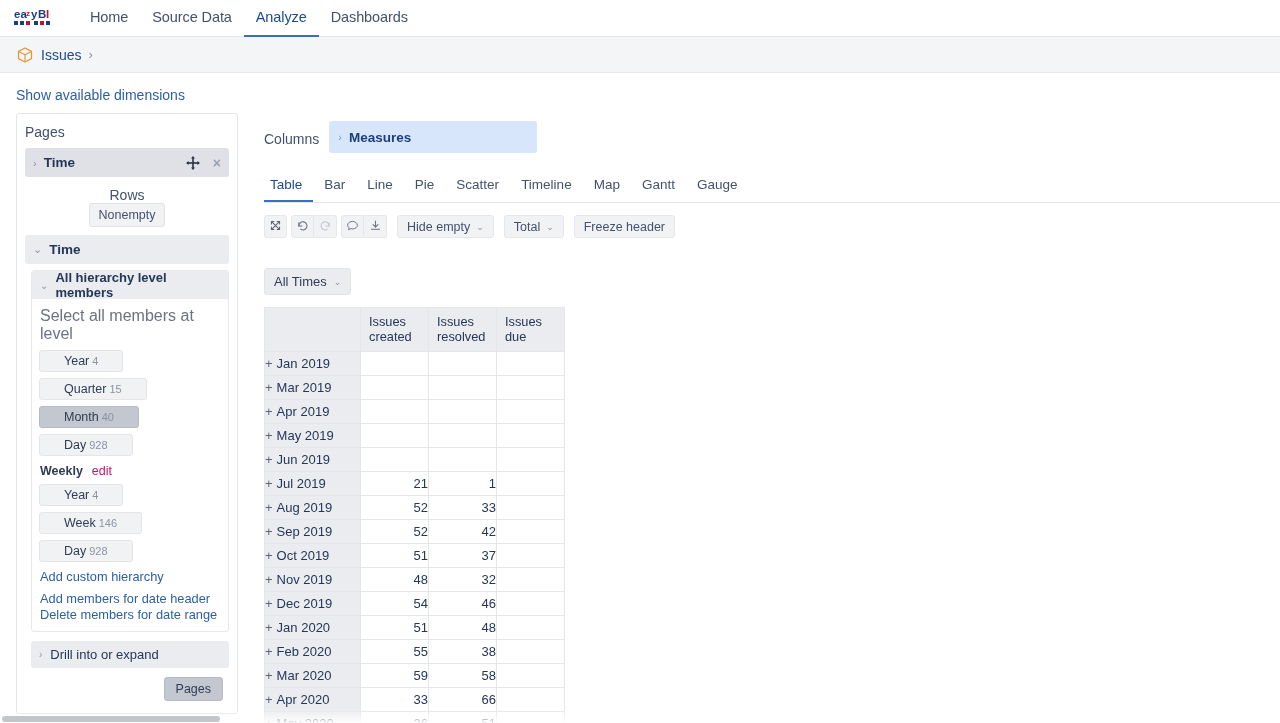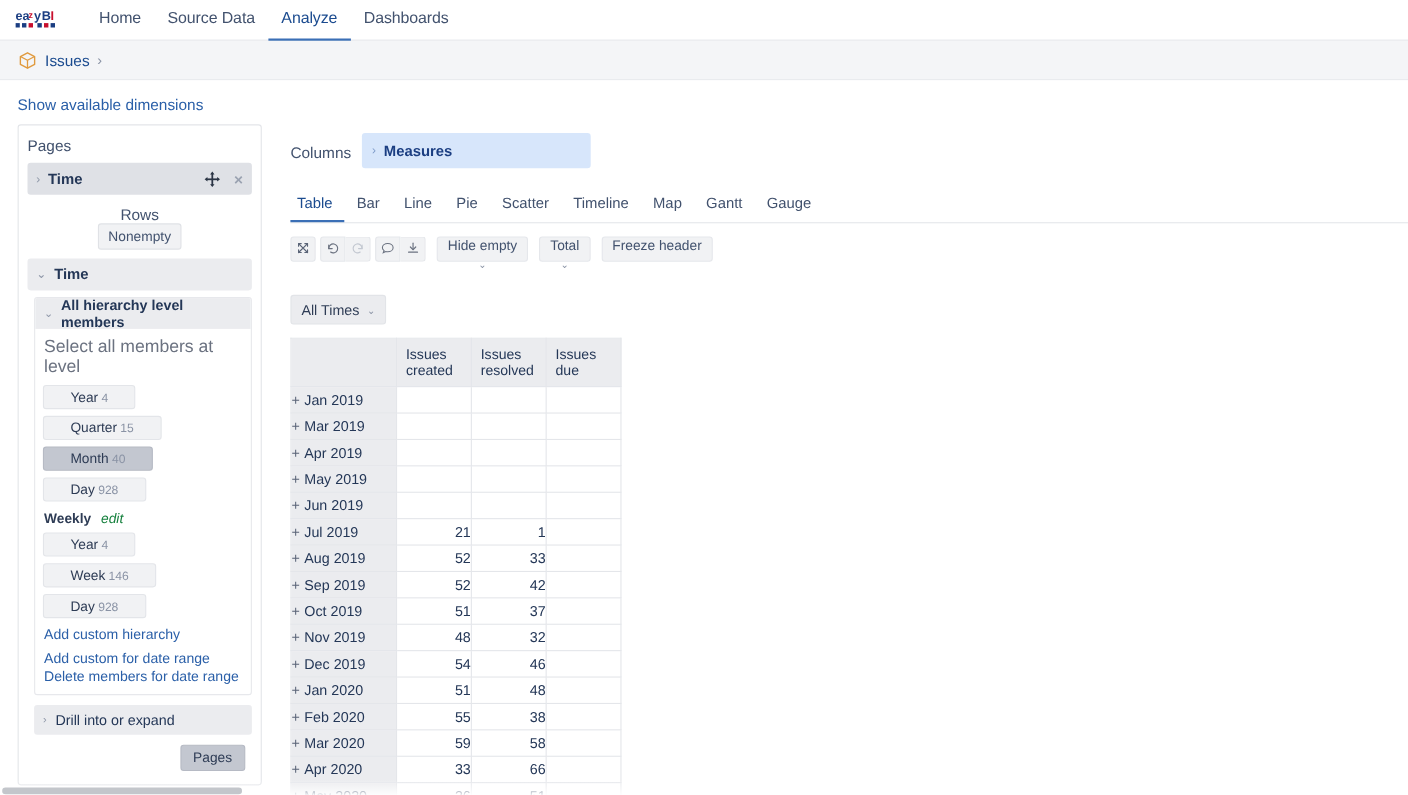--- a/index.html
+++ b/index.html
@@ -178,21 +178,21 @@
   .chip .cnt { color: #8a93a5; font-size: 11px; margin-left: 3px; }
   .chip.sel { background: #c3c7d0; border-color: #b6bac4; }
 
   .weekly-line {
     display: flex; align-items: baseline; gap: 9px;
     margin: 8px 0 6px 1px;
     font-size: 12.5px;
     font-weight: bold;
     color: #2e3c55;
   }
-  .weekly-line a { color: #15803d; font-weight: normal; text-decoration: none; cursor: pointer; font-style: italic;}
+  .weekly-line a { color: #be185d; font-weight: normal; text-decoration: none; cursor: pointer;}
   .link-line {
     font-size: 12.8px;
     color: #2a5fa8;
     margin: 7px 0 0 1px;
     cursor: pointer;
   }
   .link-line.tight2 { margin-top: 1px; }
 
   .drill-tile {
     margin: 9px 8px 0 14px;
@@ -295,21 +295,20 @@
     background: #f1f2f4;
     border: 1px solid #e5e7eb;
     border-radius: 3px;
     display: flex; align-items: center;
     padding: 0 9px;
     gap: 6px;
     font-size: 12.5px;
     color: #42526e;
     cursor: pointer;
     margin-left: 6px;
-    flex-direction: column;
   }
   .caret { font-size: 9px; color: #8a93a5; }
 
   .alltimes-wrap { margin-top: 30px; }
   .alltimes {
     display: inline-flex; align-items: center; gap: 7px;
     background: #ebecef;
     border: 1px solid #e2e4e8;
     border-radius: 3px;
     padding: 5px 9px;
@@ -499,21 +498,21 @@
           </span>
           <span class="chip">
             <span>Week</span><span class="cnt">146</span>
           </span>
           <span class="chip">
             <span>Day</span><span class="cnt">928</span>
           </span>
         </div>
 
         <div class="link-line">Add custom hierarchy</div>
-        <div class="link-line">Add custom for date range</div>
+        <div class="link-line">Add members for date header</div>
         <div class="link-line tight2">Delete members for date range</div>
       </div>
     </div>
 
     <div class="drill-tile">
       <span class="chev">›</span>
       <span>Drill into or expand</span>
     </div>
 
     <div class="pages-btn-wrap">

